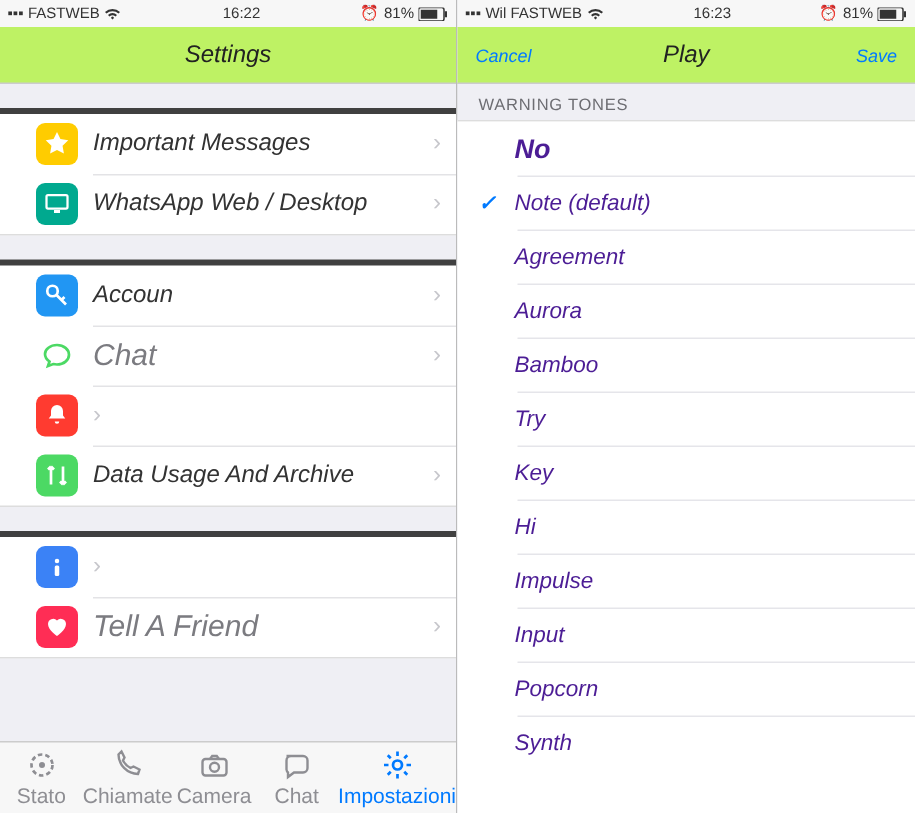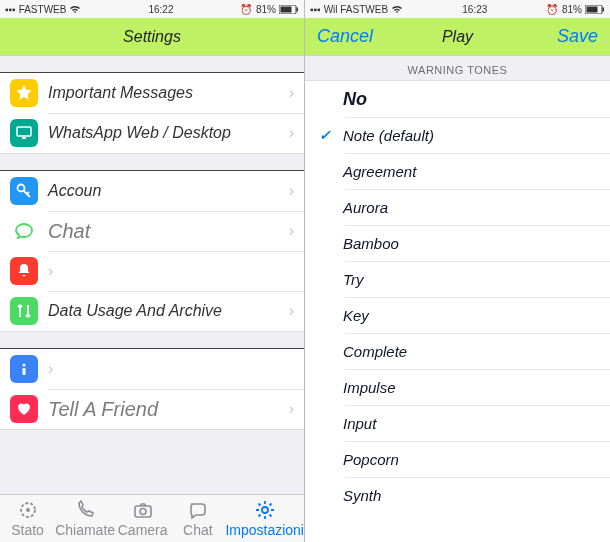--- a/index.html
+++ b/index.html
@@ -4,36 +4,36 @@
   <style>
     * { margin: 0; padding: 0; box-sizing: border-box; font-family: -apple-system, Helvetica, Arial, sans-serif; }
     body { width: 610px; height: 542px; display: flex; background: #efeff4; overflow: hidden; }
     .pane { height: 542px; display: flex; flex-direction: column; background: #efeff4; }
     .pane-left { width: 305px; border-right: 1px solid #bbb; }
     .pane-right { flex: 1; }
     .status-bar { height: 18px; display: flex; align-items: center; justify-content: space-between; padding: 0 5px; font-size: 10px; color: #333; background: #f7f7f7; }
     .status-left, .status-right { display: flex; align-items: center; gap: 3px; }
     .nav-bar { height: 38px; display: flex; align-items: center; justify-content: center; position: relative; background: #bef264; border-bottom: 1px solid #ccc; }
     .nav-title { font-size: 16px; font-weight: 500; font-style: italic; color: #222; }
-    .nav-left, .nav-right { position: absolute; font-size: 18px; color: #007aff; font-style: italic; }
+    .nav-left, .nav-right { position: absolute; font-size: 12px; color: #007aff; font-style: italic; }
     .nav-left { left: 12px; }
     .nav-right { right: 12px; }
     .scroll { flex: 1; overflow: hidden; }
-    .group { background: #fff; margin-top: 16px; border-top: 1px solid #404040; border-bottom: 1px solid #ddd; }
+    .group { background: #fff; margin-top: 16px; border-top: 4px solid #404040; border-bottom: 1px solid #ddd; padding-left: 14px; }
     .group:first-child { margin-top: 16px; }
     .row { display: flex; align-items: center; height: 40px; padding: 0 10px; position: relative; }
     .row + .row::before { content: ""; position: absolute; left: 48px; right: 0; top: 0; height: 1px; background: #e3e3e6; }
     .row-icon { width: 28px; height: 28px; border-radius: 6px; display: flex; align-items: center; justify-content: center; margin-right: 10px; flex-shrink: 0; }
     .row-label { flex: 1; font-size: 16px; color: #333; font-style: italic; }
     .chevron { color: #c7c7cc; font-size: 16px; }
-    .section-header { font-size: 11px; color: #6d6d72; padding: 8px 14px 4px; text-transform: uppercase; letter-spacing: 0.5px; text-align: center; }
+    .section-header { font-size: 11px; color: #6d6d72; padding: 8px 14px 4px; text-transform: uppercase; letter-spacing: 0.5px; }
     .tone-row { display: flex; align-items: center; height: 36px; padding: 0 14px; background: #fff; position: relative; font-style: italic; }
     .tone-row + .tone-row::before { content: ""; position: absolute; left: 40px; right: 0; top: 0; height: 1px; background: #e5e5ea; }
     .checkmark { width: 24px; color: #007aff; font-size: 14px; font-weight: bold; }
-    .tone-label { font-size: 15px; color: #0f172a; }
+    .tone-label { font-size: 15px; color: #4c1d95; }
     .big { font-size: 18px; font-weight: 600; }
     .tab-bar { height: 48px; display: flex; background: #f7f7f7; border-top: 1px solid #ccc; }
     .tab { flex: 1; display: flex; flex-direction: column; align-items: center; justify-content: center; gap: 1px; color: #8e8e93; font-size: 14px; }
     .tab.active { color: #007aff; }
     .tab-icon { font-size: 18px; line-height: 1; }
     svg { display: block; }
   </style>
 </head>
 <body>
 
@@ -247,21 +247,21 @@
       <div class="tone-row">
         <div class="checkmark"></div>
         <div class="tone-label">Try</div>
       </div>
       <div class="tone-row">
         <div class="checkmark"></div>
         <div class="tone-label">Key</div>
       </div>
       <div class="tone-row">
         <div class="checkmark"></div>
-        <div class="tone-label">Complete</div>
+        <div class="tone-label">Hi</div>
       </div>
       <div class="tone-row">
         <div class="checkmark"></div>
         <div class="tone-label">Impulse</div>
       </div>
       <div class="tone-row">
         <div class="checkmark"></div>
         <div class="tone-label">Input</div>
       </div>
       <div class="tone-row">

